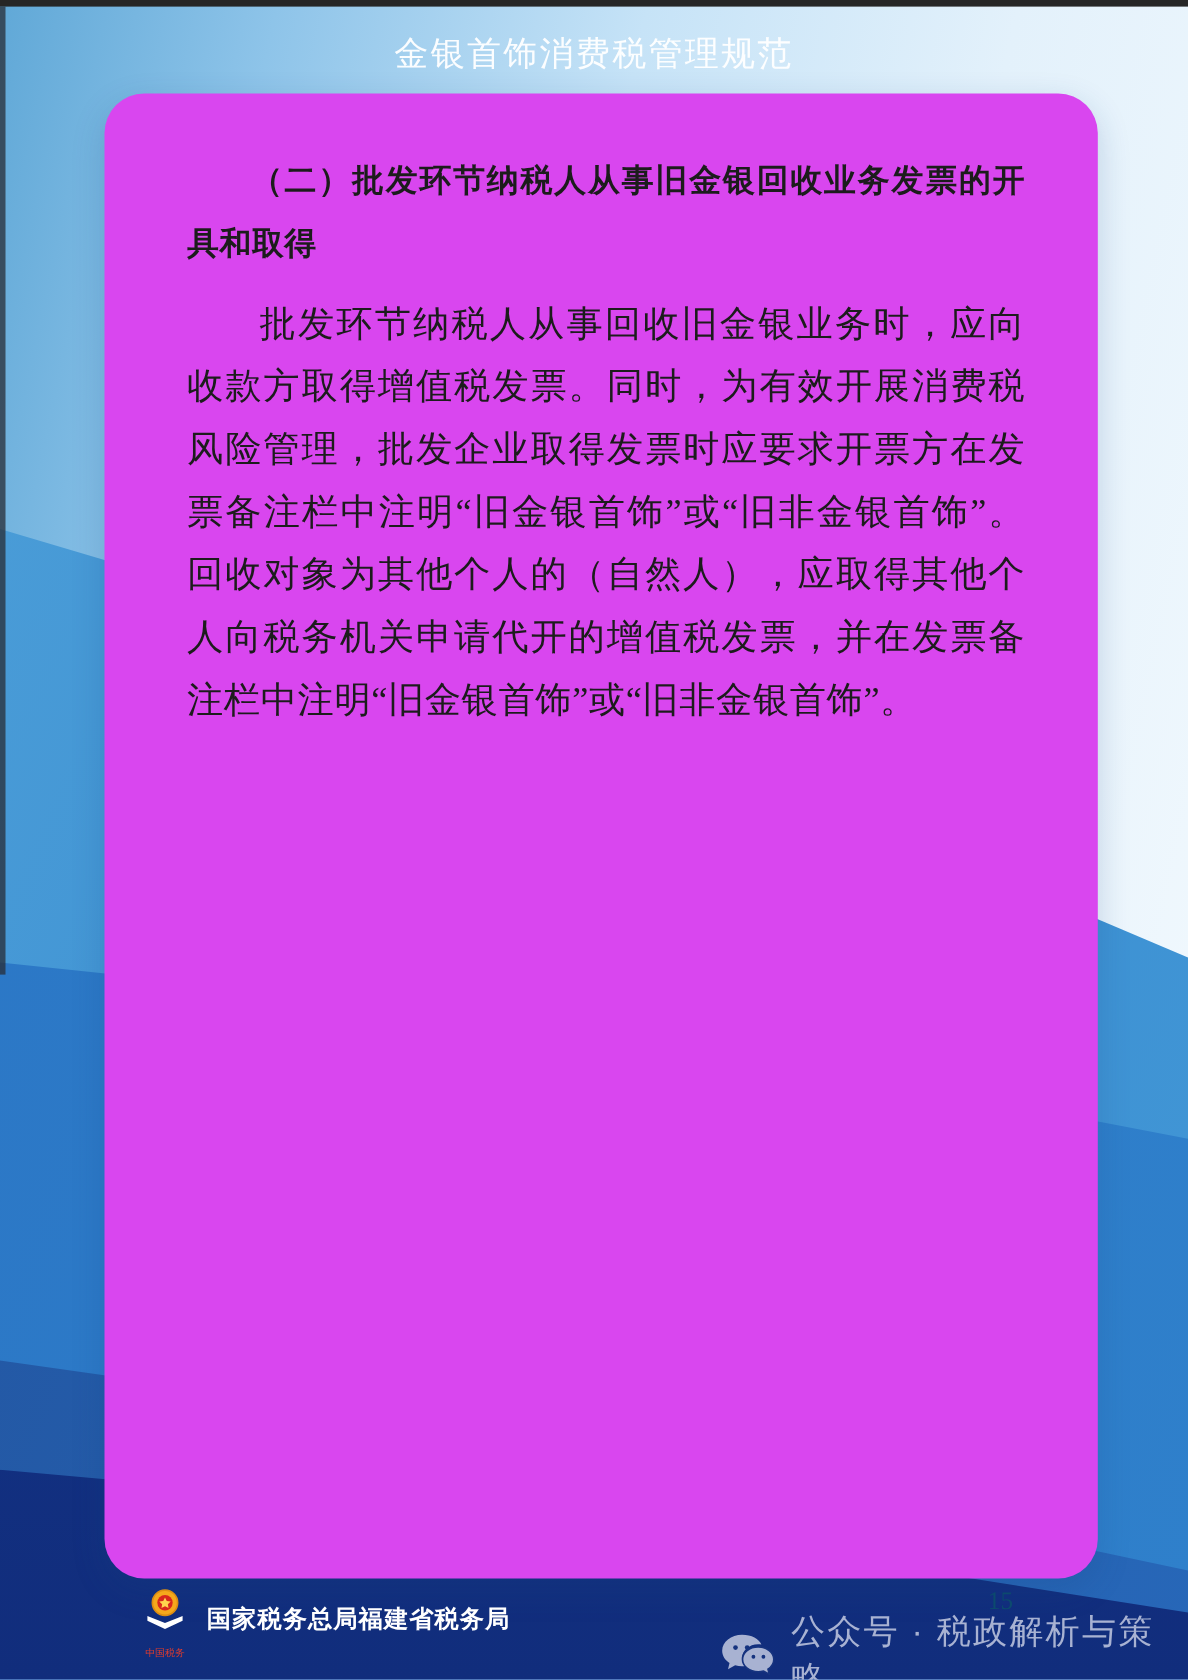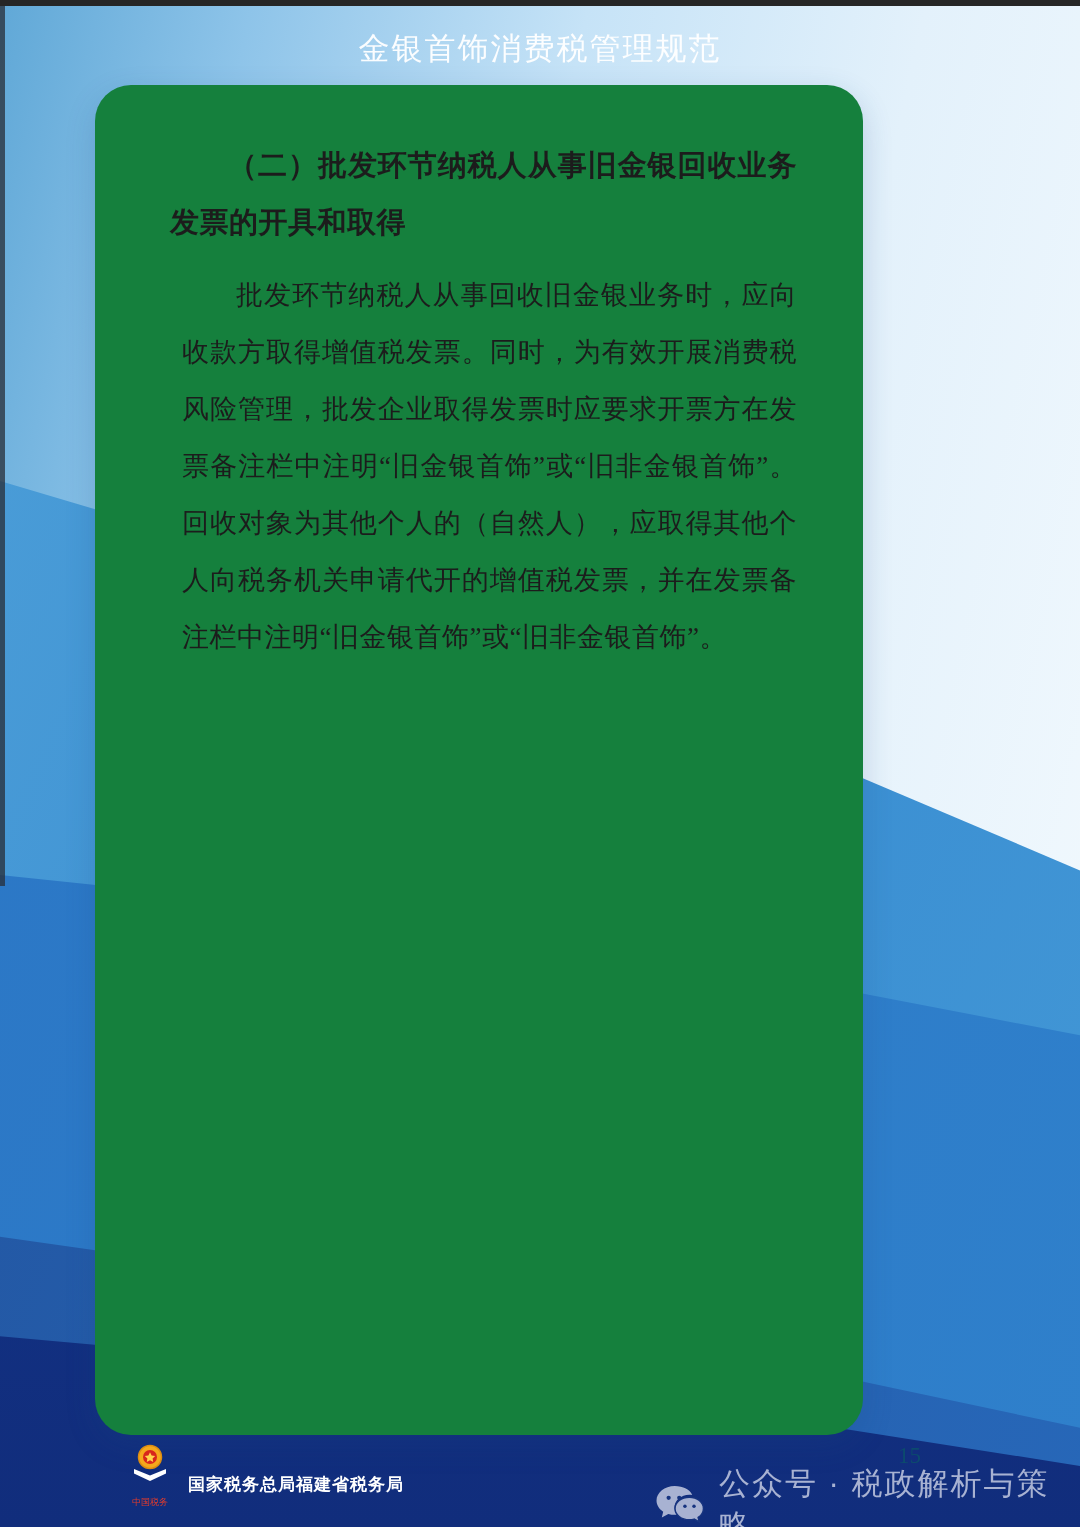--- a/index.html
+++ b/index.html
@@ -21,37 +21,37 @@
     clip-path:polygon(0 87.5%,55% 91%,100% 96%,100% 100%,0 100%);}
   .top-bar{position:absolute;left:0;top:0;width:1080px;height:6px;background:#262626;}
   .left-strip{position:absolute;left:0;top:6px;width:5px;height:880px;background:rgba(40,45,55,.75);}
 
   
   .header-title{position:absolute;left:0;top:28px;width:1080px;text-align:center;
     color:rgba(255,255,255,.95);font-size:31px;letter-spacing:2px;
     font-family:"Liberation Sans","DejaVu Sans",sans-serif;}
 
   
-  .card{position:absolute;left:95px;top:85px;width:768px;height:1350px;
-    background:#15803d;border-radius:36px;
+  .card{position:absolute;left:95px;top:85px;width:903px;height:1350px;
+    background:#d946ef;border-radius:36px;
     box-shadow:0 10px 30px rgba(25,70,130,.20);
     box-sizing:border-box;padding:52px 66px 0 75px;}
   .doc{color:#1c1c1c;}
   .doc h2{font-size:29px;font-weight:bold;line-height:57px;margin:0;
     text-indent:2em;text-align:justify;text-align-last:left;letter-spacing:.5px;}
-  .doc p{font-size:27px;line-height:57px;margin:16px 0 14px 12px;
+  .doc p{font-size:33px;line-height:57px;margin:16px 0 14px 0;
     text-indent:2em;text-align:justify;text-align-last:left;letter-spacing:.5px;}
 
   
   .footer{position:absolute;left:0;top:1435px;width:1080px;height:92px;}
   .logo{position:absolute;left:128px;top:8px;width:44px;text-align:center;}
   .logo svg{display:block;margin:0 auto;}
   .logo-caption{font-size:9px;color:#e23c2c;line-height:10px;margin-top:14px;
     font-family:"Liberation Sans",sans-serif;white-space:nowrap;}
-  .agency{position:absolute;left:188px;top:38px;color:#ffffff;font-size:17px;
+  .agency{position:absolute;left:188px;top:22px;color:#ffffff;font-size:22px;
     font-weight:bold;letter-spacing:1px;
     font-family:"Liberation Sans","DejaVu Sans",sans-serif;}
   .page-num{position:absolute;left:898px;top:8px;color:#0c4a6e;font-size:23px;
     font-family:"Liberation Serif",serif;}
   .watermark{position:absolute;left:655px;top:28px;display:flex;align-items:center;gap:14px;
     color:#a8b2d2;font-size:31px;letter-spacing:2px;
     font-family:"Liberation Sans","DejaVu Sans",sans-serif;}
   .watermark svg{flex:0 0 auto;}
 </style>
 </head>

